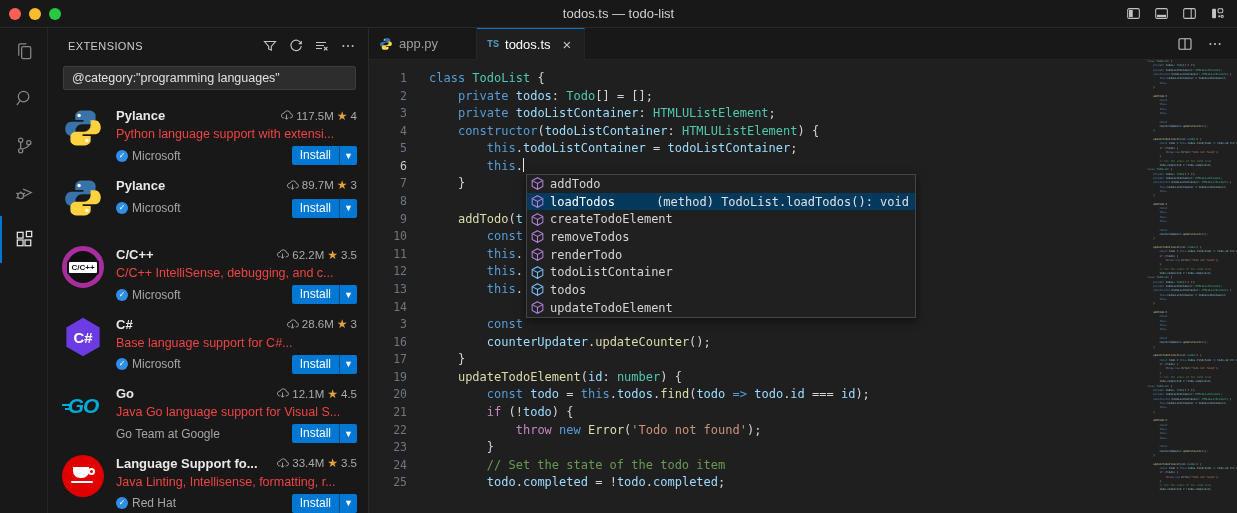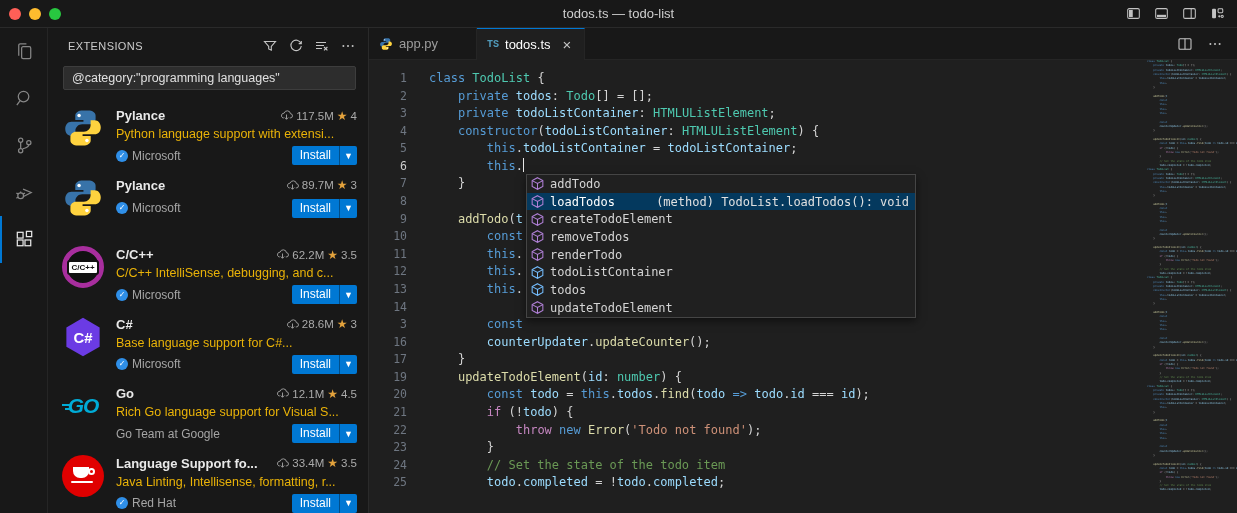--- a/index.html
+++ b/index.html
@@ -45,21 +45,21 @@
     color:#e0e0e0; font-size:12.5px; font-family:"Liberation Sans", sans-serif;
   }
   .ext-list { flex:1; overflow:hidden; }
   .ext-row { height:69.5px; display:flex; padding:9px 11px 0 14px; cursor:pointer; }
   .ext-icon { width:42px; height:42px; flex:0 0 42px; margin-right:12px; position:relative; }
   .ext-body { flex:1; min-width:0; }
   .ext-line1 { display:flex; align-items:center; height:17px; }
   .ext-name { font-size:13px; font-weight:bold; color:#e9e9e9; white-space:nowrap; overflow:hidden; text-overflow:ellipsis; }
   .ext-stats { margin-left:auto; display:flex; align-items:center; gap:3px; font-size:11.5px; color:#aaa; flex:0 0 auto; padding-left:6px; }
   .ext-stats svg { width:13px; height:13px; stroke:#9c9c9c; fill:none; stroke-width:1.2; }
-  .ext-desc { font-size:12.5px; color:#eab308; margin-top:3px; white-space:nowrap; overflow:hidden; text-overflow:ellipsis; }
+  .ext-desc { font-size:12.5px; color:#ef4444; margin-top:3px; white-space:nowrap; overflow:hidden; text-overflow:ellipsis; }
   .ext-foot { display:flex; align-items:center; margin-top:5px; }
   .ext-pub { font-size:12px; color:#a5a5a5; display:flex; align-items:center; gap:4px; }
   .badge { width:12px; height:12px; border-radius:50%; display:inline-flex; align-items:center; justify-content:center; color:#fff; font-size:8px; line-height:1; }
   .install { margin-left:auto; display:flex; border-radius:2px; overflow:hidden; cursor:pointer; }
   .install-main { color:#fff; font-size:12px; padding:2px 8px 3px; }
   .install-arrow { width:18px; display:flex; align-items:center; justify-content:center; border-left:1px solid rgba(0,0,0,.35); color:#fff; font-size:9px; }
   
   .icon-cpp { width:42px; height:42px; border-radius:50%; background:#111; border:5px solid #a82e9e; display:flex; align-items:center; justify-content:center; }
   .icon-cpp b { background:#fff; color:#111; border:2px solid #111; border-radius:3px; font-size:8px; padding:1px 2px; font-family:"Liberation Sans", sans-serif; }
   .icon-go { width:42px; height:42px; display:flex; align-items:center; justify-content:center; position:relative; }
@@ -352,21 +352,21 @@
                     <svg viewBox="0 0 16 16">
                       <path d="M12 11h.6a2.6 2.6 0 0 0 .3-5.2 4 4 0 0 0-7.8-.7A3.1 3.1 0 0 0 3.6 11h1"></path>
                       <path d="M8 6.8v5.6M5.9 10.5 8 12.7l2.1-2.2"></path>
                     </svg>
                   </span>
                   <span>12.1M</span>
                   <span style="color:#e3a23c;font-size:12px">★</span>
                   <span>4.5</span>
                 </span>
               </div>
-              <div class="ext-desc">Rich Go language support for Visual S...</div>
+              <div class="ext-desc">Java Go language support for Visual S...</div>
               <div class="ext-foot">
                 <span class="ext-pub">
                   <span>Go Team at Google</span>
                 </span>
                 <span class="install" style="background: rgb(0, 120, 212);">
                   <span class="install-main">Install</span>
                   <span class="install-arrow">▼</span>
                 </span>
               </div>
             </div>

